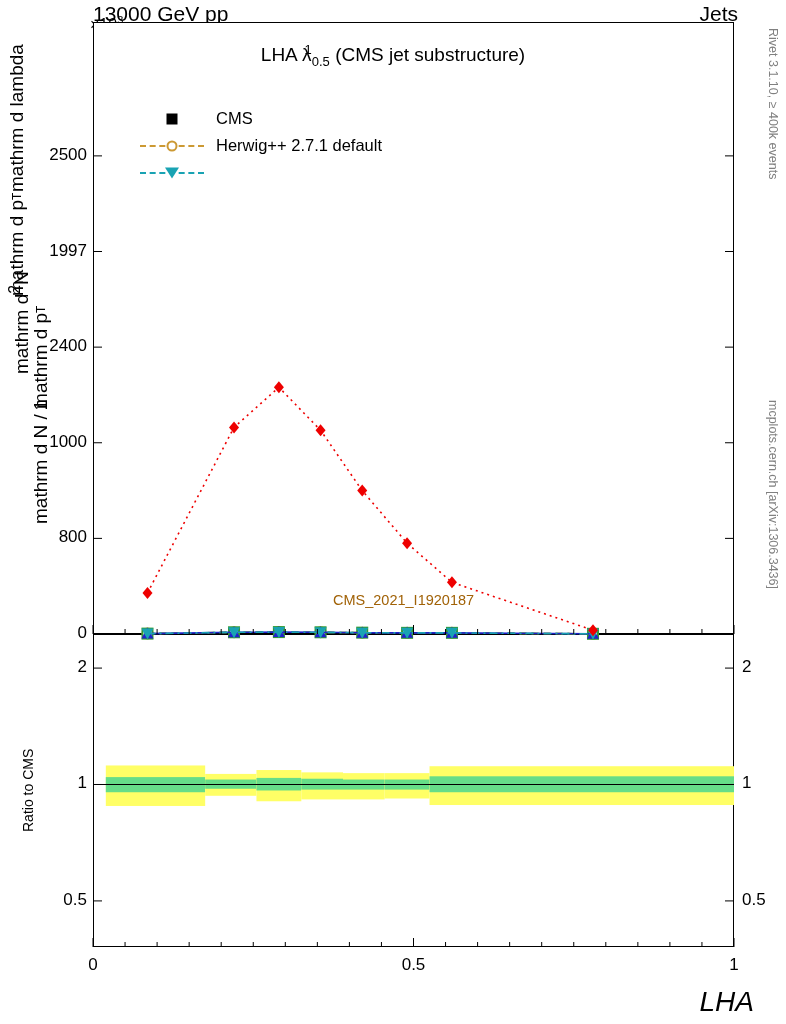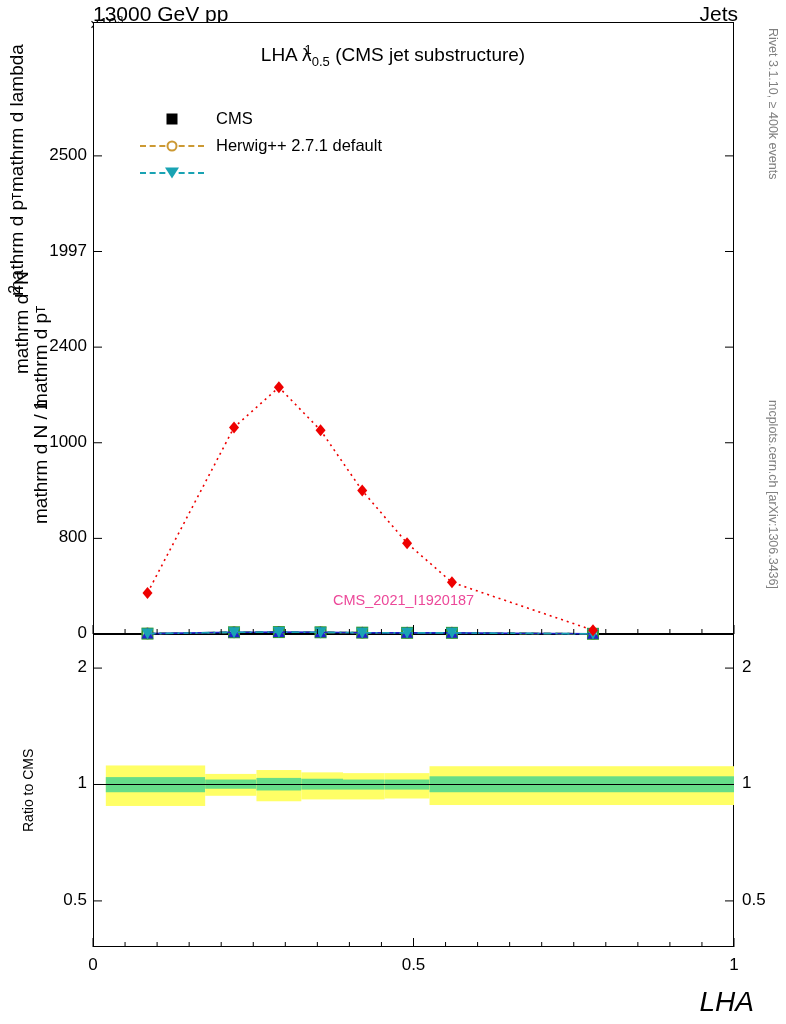--- a/index.html
+++ b/index.html
@@ -43,21 +43,21 @@
 
   
   .ylab-main{position:absolute;writing-mode:vertical-rl;transform:rotate(180deg);
              left:6px;top:18px;height:610px;font-size:19px;display:flex;align-items:center;justify-content:center;}
   .ylab-ratio{position:absolute;writing-mode:vertical-rl;transform:rotate(180deg);
              left:20px;top:640px;height:300px;font-size:14px;display:flex;align-items:center;justify-content:center;}
   .xlab{position:absolute;right:32px;top:986px;font-size:28px;font-style:italic;}
 
   .ticklab{position:absolute;font-size:17px;}
   .ticklab.y{text-align:right;}
-  .watermark{position:absolute;font-size:14.5px;color:#ec4899;}
+  .watermark{position:absolute;font-size:14.5px;color:#a16207;}
 
   svg{position:absolute;left:0;top:0;overflow:visible;}
 </style>
 </head>
 <body>
 
 <div class="root">
 
   <div class="hdr-left">13000 GeV pp</div>
   <div class="hdr-right">Jets</div>

